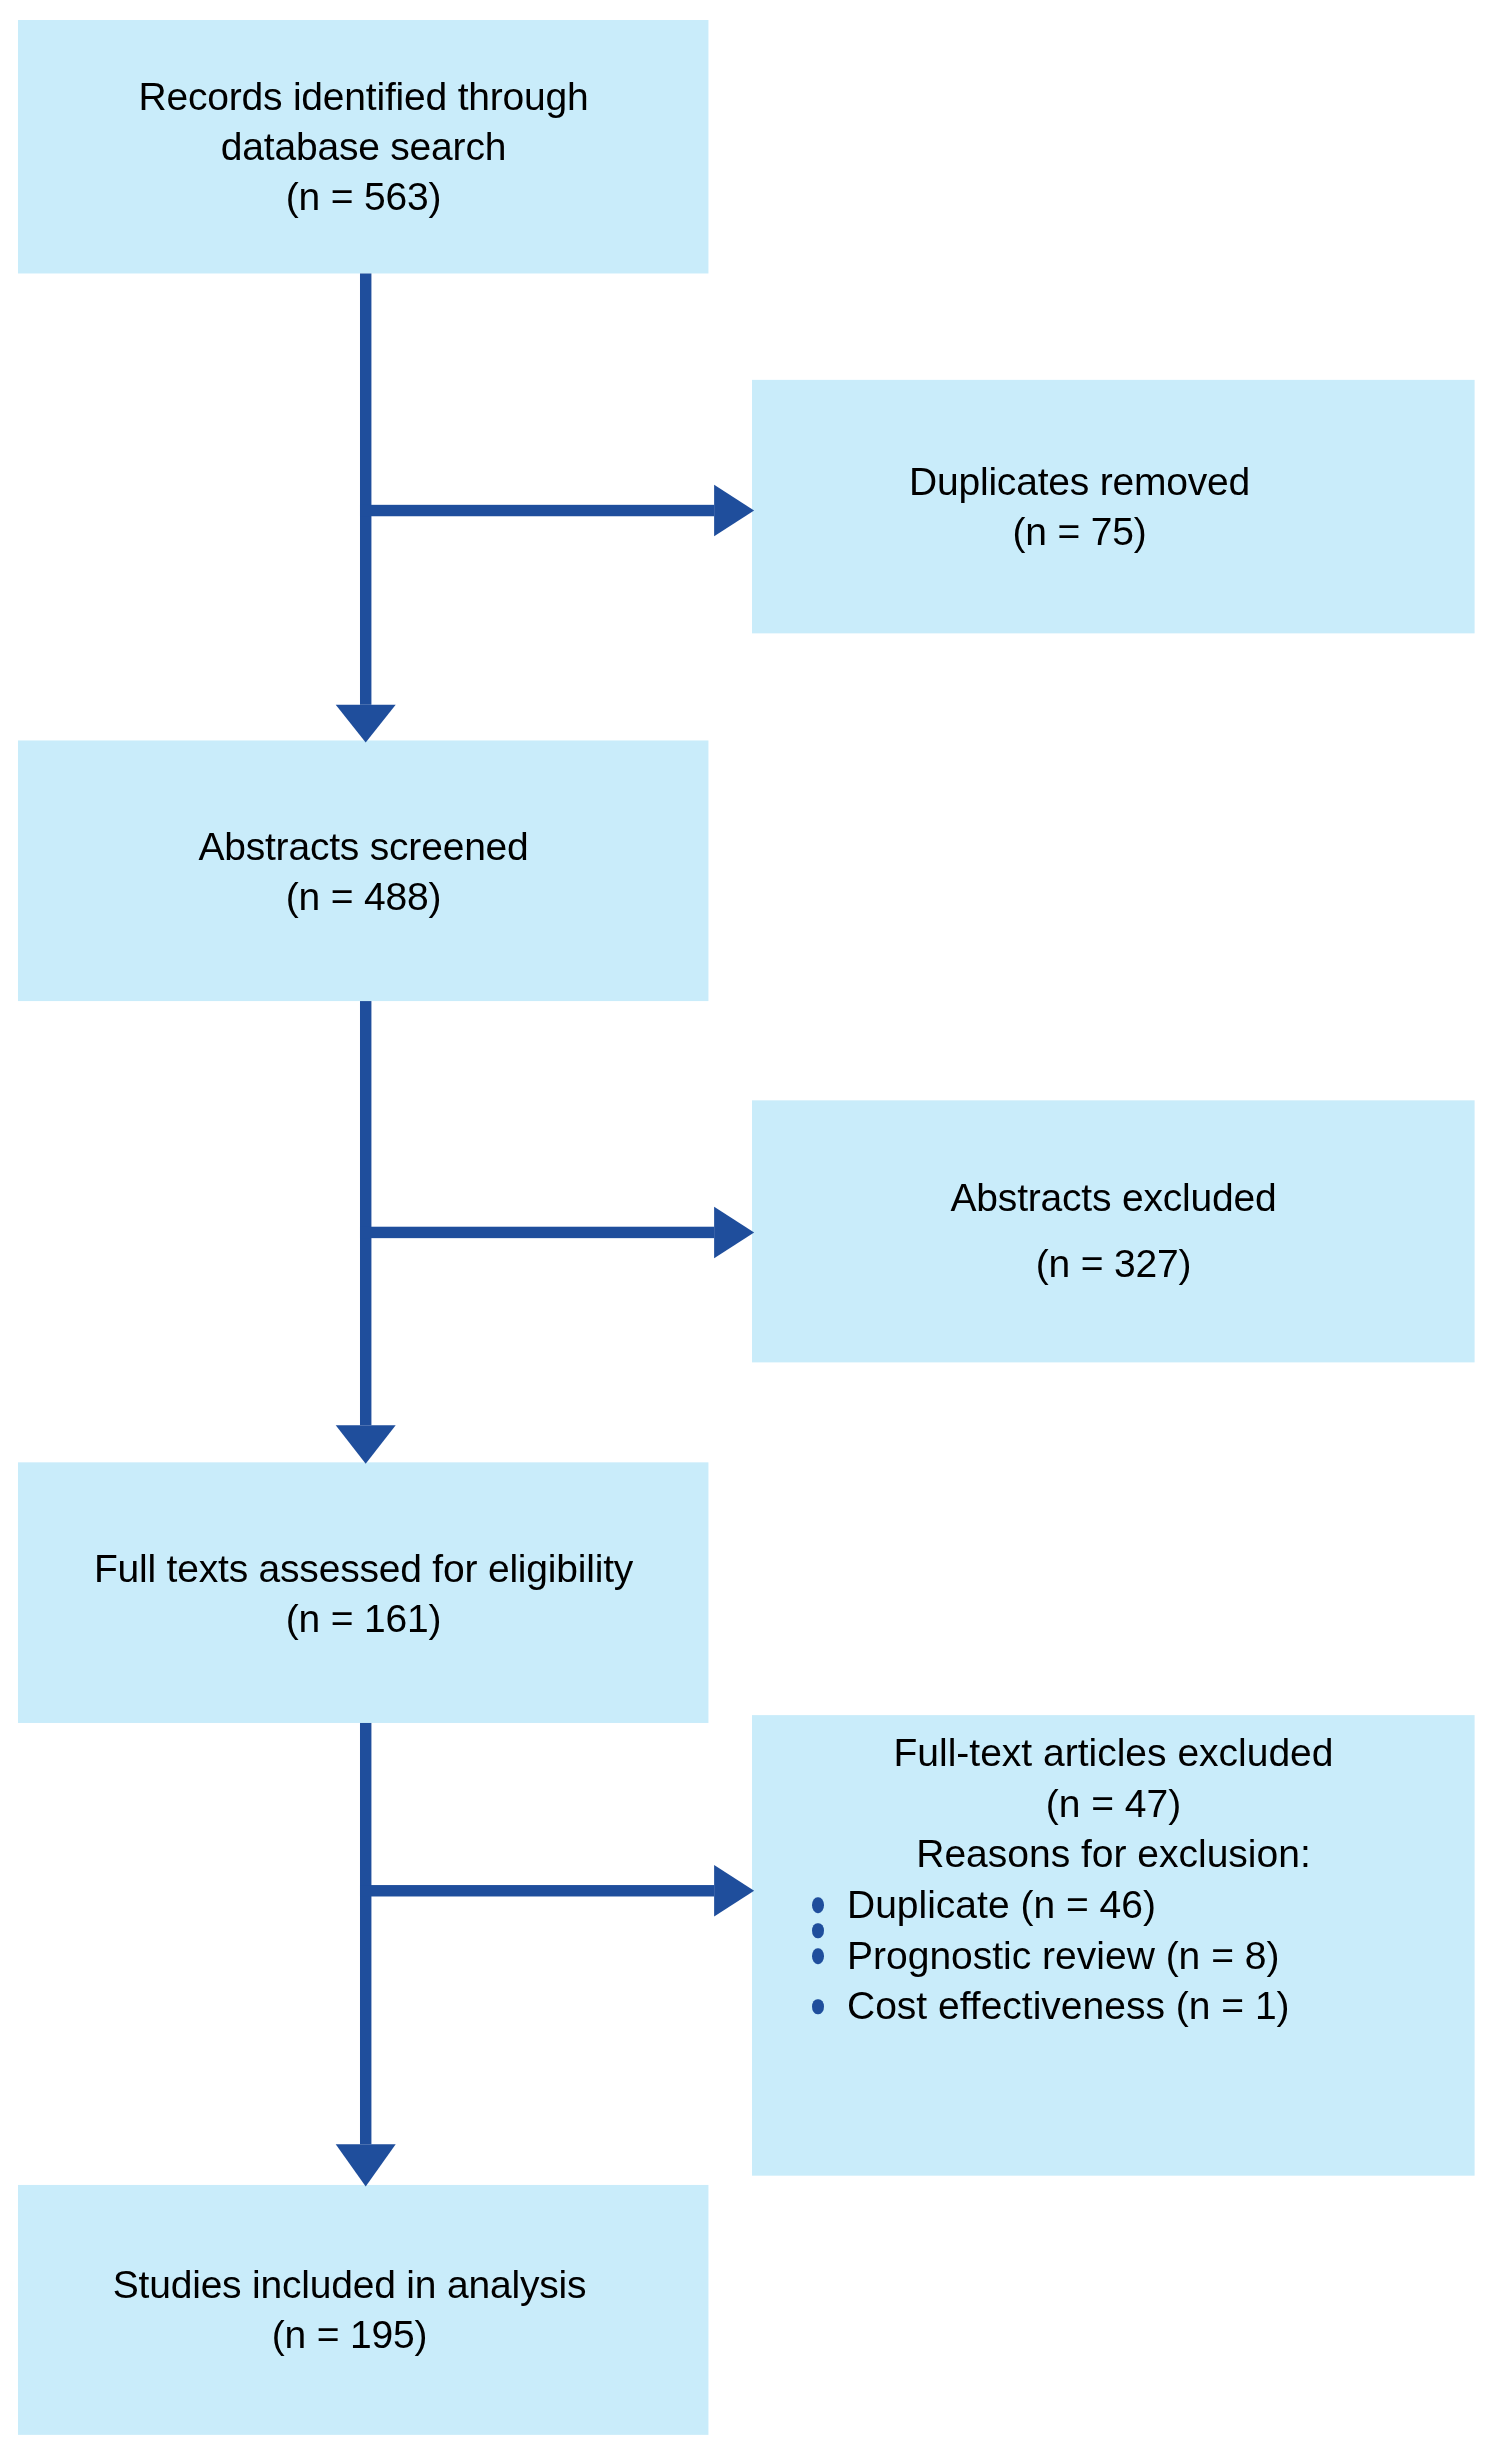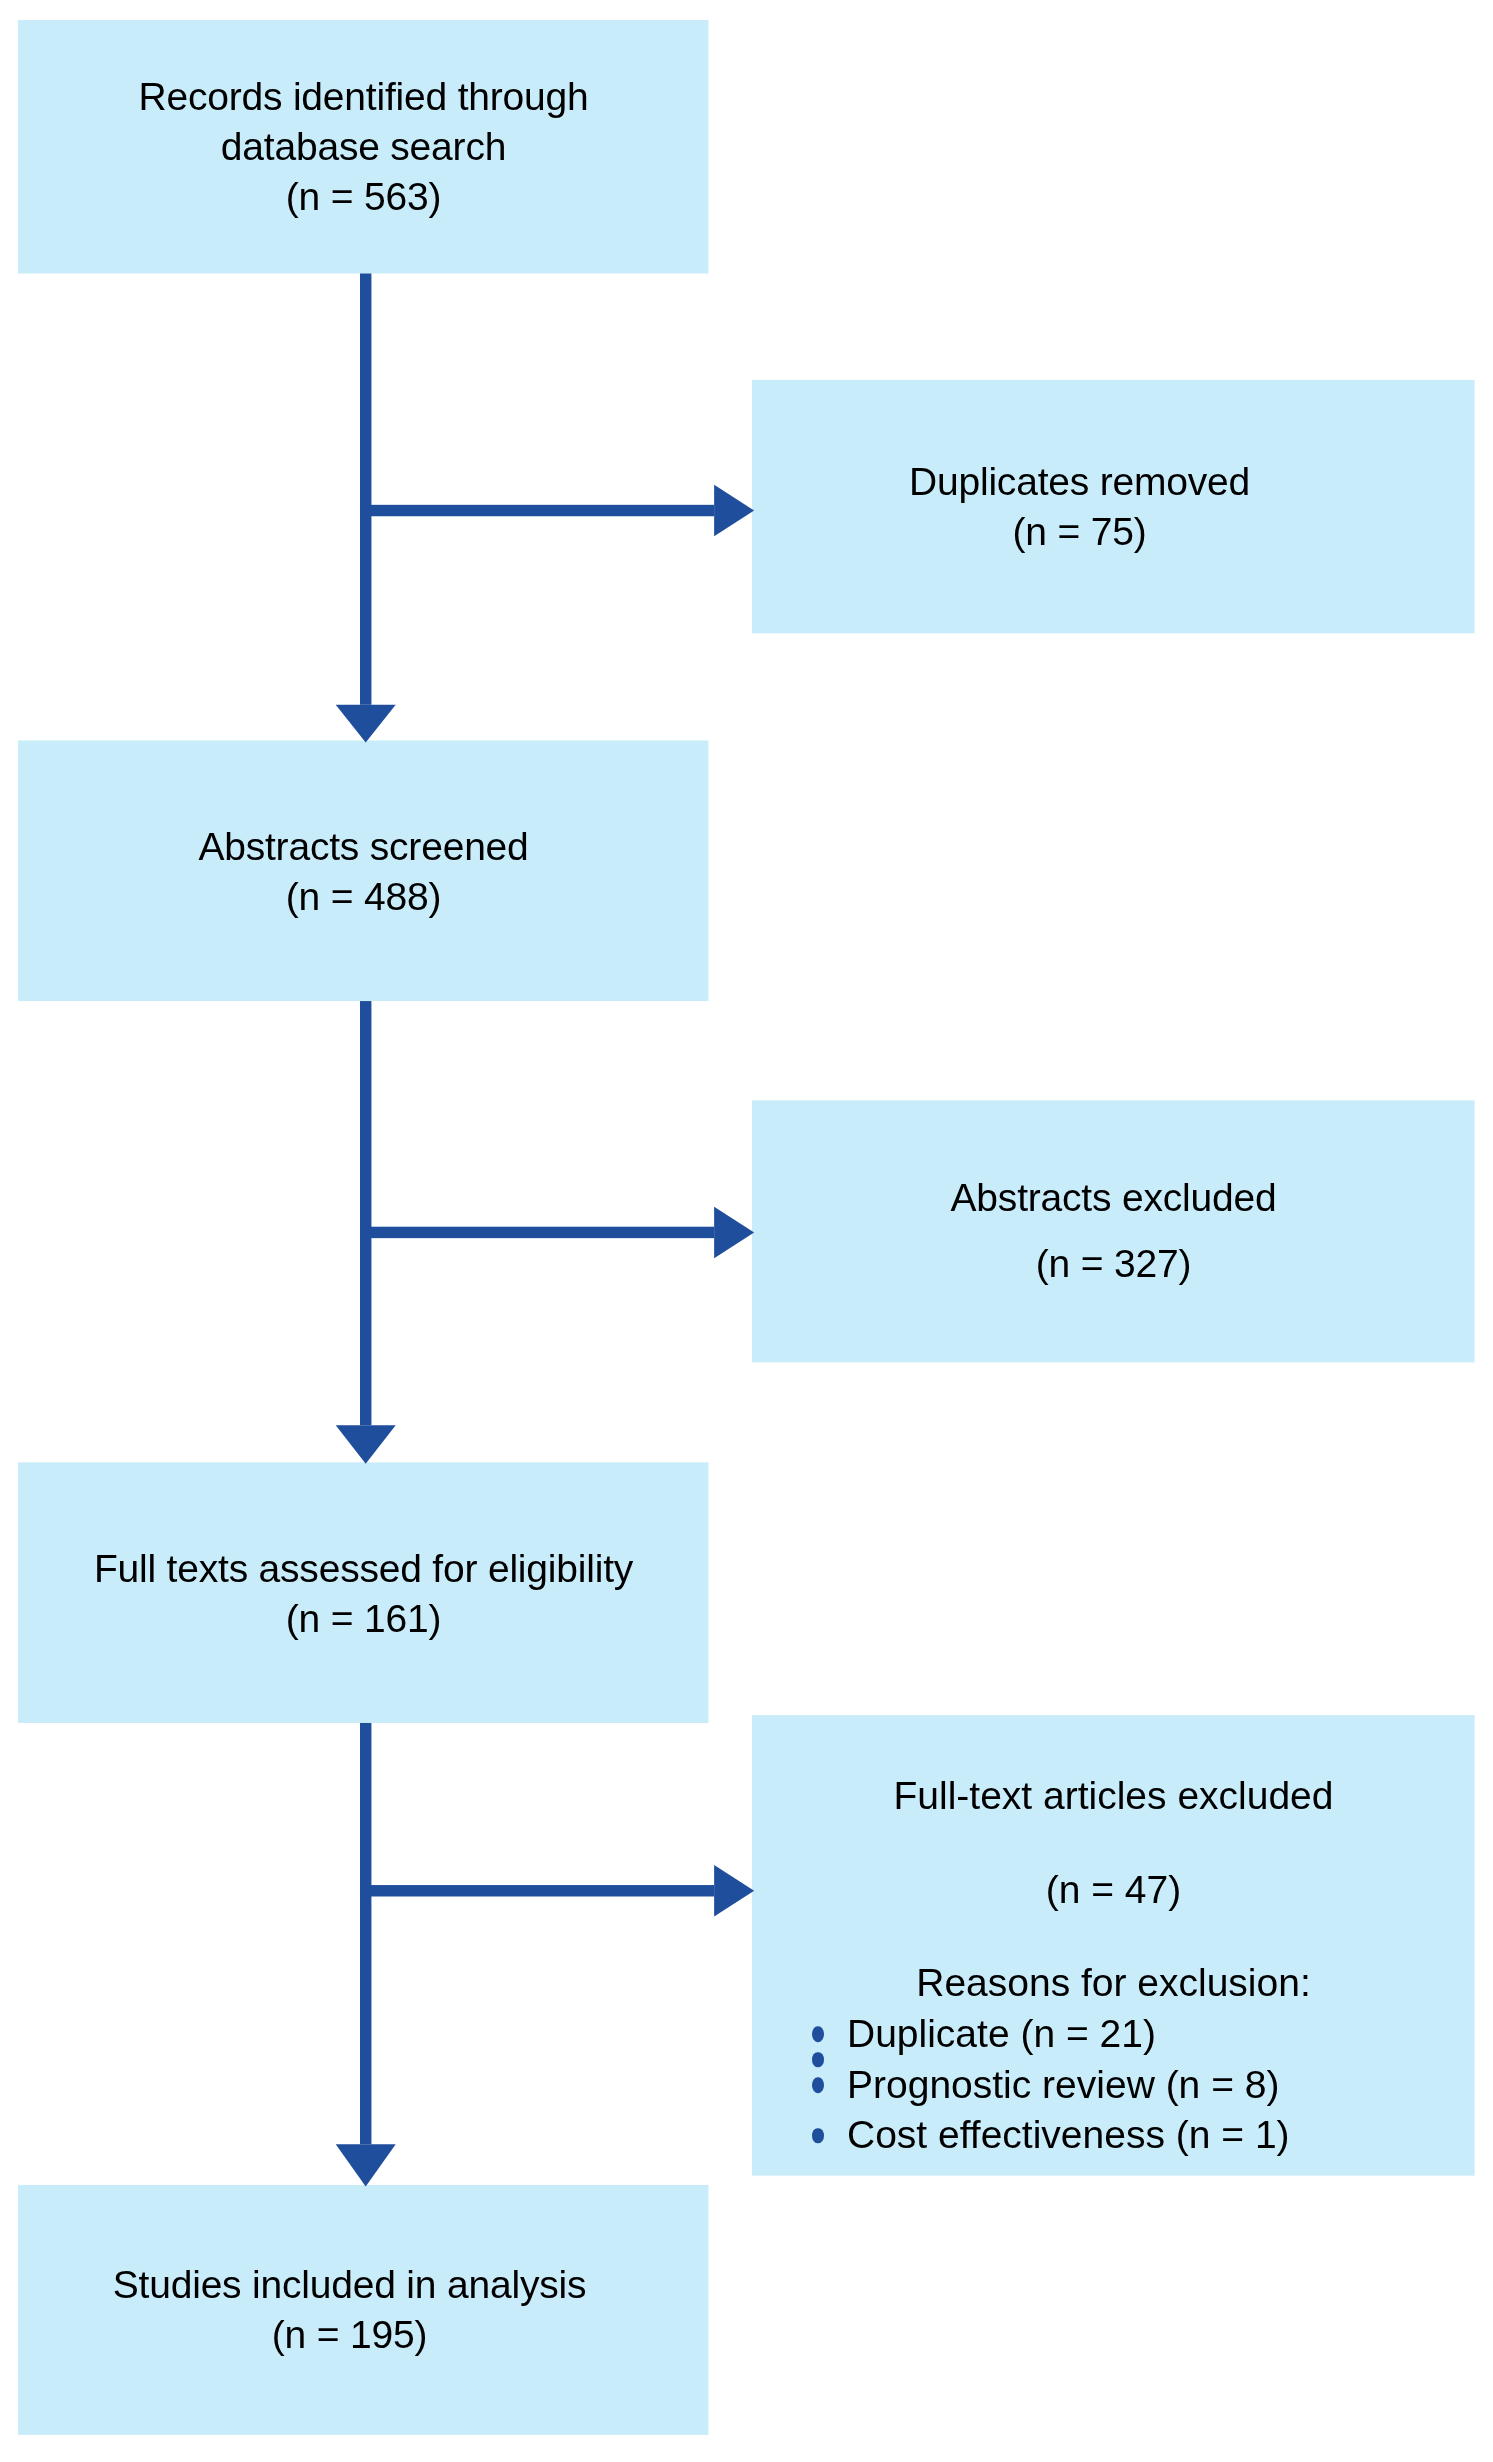--- a/index.html
+++ b/index.html
@@ -54,21 +54,20 @@
     text-align: center;
     color: #000000;
     font-family: "Liberation Sans", sans-serif;
     font-size: 39px;
     line-height: 1.3;
   }
   .reasons-head {
     display: block;
     white-space: nowrap;
     width: 100%;
-    margin-top: 43px;
   }
   .reasons-list {
     list-style: none;
     margin: 0;
     padding: 0;
     align-self: flex-start;
     margin-left: 56px;
     text-align: left;
   }
   .reasons-list li {
@@ -155,21 +154,21 @@
     <span class="node-line">(n = 161)</span>
   </div>
 
   <div class="reasons-box" style="left:752px; top:1715px; width:723px; height:461px; padding-top:13px;">
     <span class="reasons-head">Full-text articles excluded</span>
     <span class="reasons-head">(n = 47)</span>
     <span class="reasons-head">Reasons for exclusion:</span>
     <ul class="reasons-list">
       <li>
         <span class="bullet-dot"></span>
-        <span>Duplicate (n = 21)</span>
+        <span>Duplicate (n = 46)</span>
       </li>
       <li>
         <span class="bullet-dot"></span>
       </li>
       <li>
         <span class="bullet-dot"></span>
         <span>Prognostic review (n = 8)</span>
       </li>
       <li>
         <span class="bullet-dot"></span>

